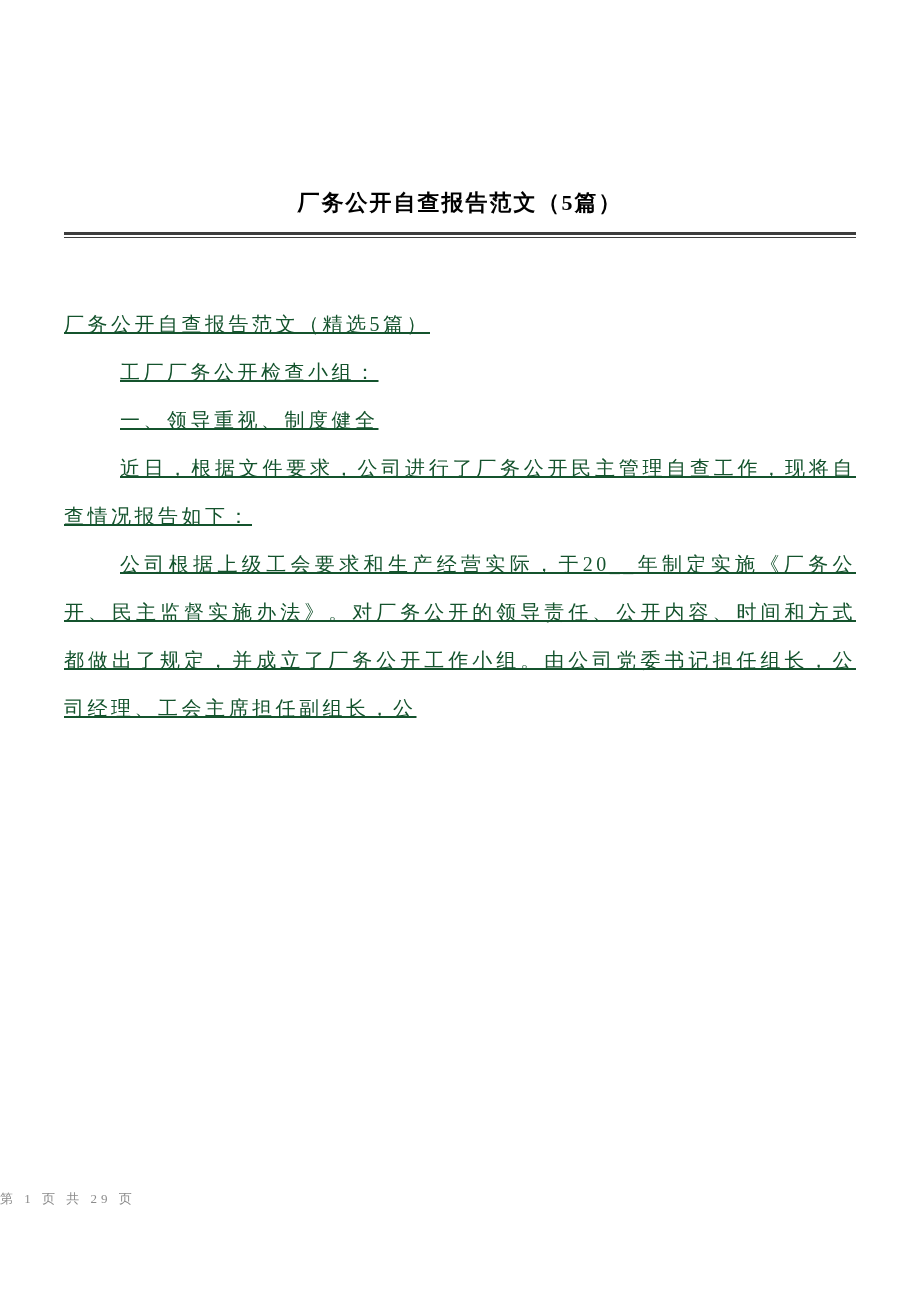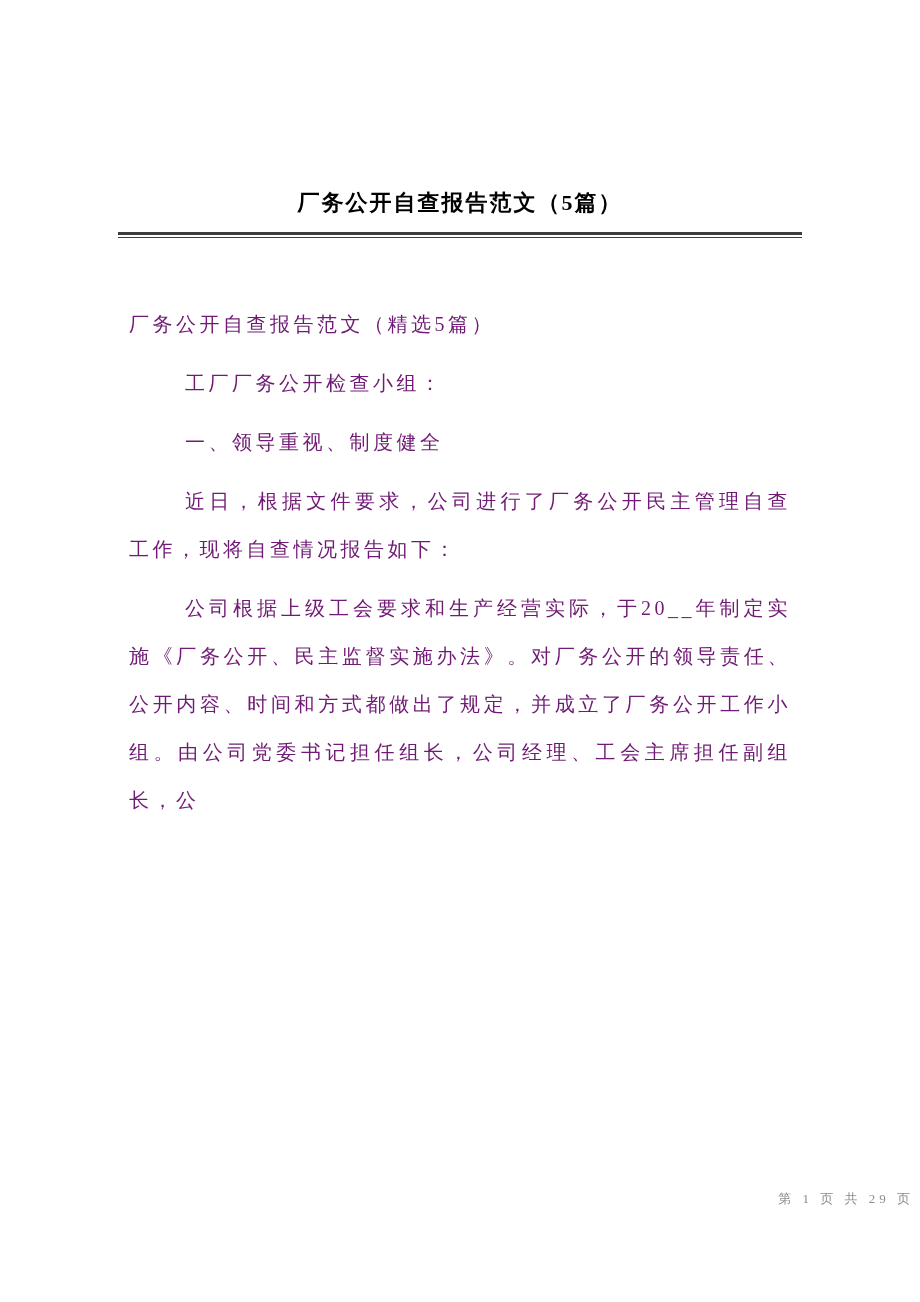--- a/index.html
+++ b/index.html
@@ -11,21 +11,21 @@
     position: relative;
     width: 920px;
     height: 1302px;
     background: #ffffff;
     overflow: hidden;
     font-family: "Liberation Serif", "DejaVu Serif", serif;
     color: #1a1a1a;
     box-sizing: border-box;
   }
   .content {
-    padding: 0 118px;
+    padding: 0 64px;
     box-sizing: border-box;
   }
   .doc-title {
     margin: 0;
     padding-top: 188px;
     text-align: center;
     font-size: 22px;
     font-weight: bold;
     letter-spacing: 2px;
     color: #000000;
@@ -33,36 +33,37 @@
   .title-rule {
     margin-top: 14px;
     height: 2px;
     border-top: 3px solid #3d3d3d;
     border-bottom: 1px solid #3d3d3d;
   }
   .doc-body {
     margin-top: 62px;
   }
   .doc-body p {
-    margin: 11px;
+    margin: 0;
     font-size: 20px;
     line-height: 48px;
     letter-spacing: 3.5px;
     text-align: justify;
-    color: #701a75;
+    color: #14532d;
+    text-decoration: underline;
   }
   .doc-body p.indent {
     text-indent: 56px;
   }
   .page-footer {
     position: absolute;
     left: 0;
     right: 6px;
     bottom: 94px;
-    text-align: right;
+    text-align: left;
     font-size: 13px;
     letter-spacing: 4px;
     color: #8c8c8c;
   }
 </style>
 </head>
 <body>
 
 <div class="page">
   <div class="content">

